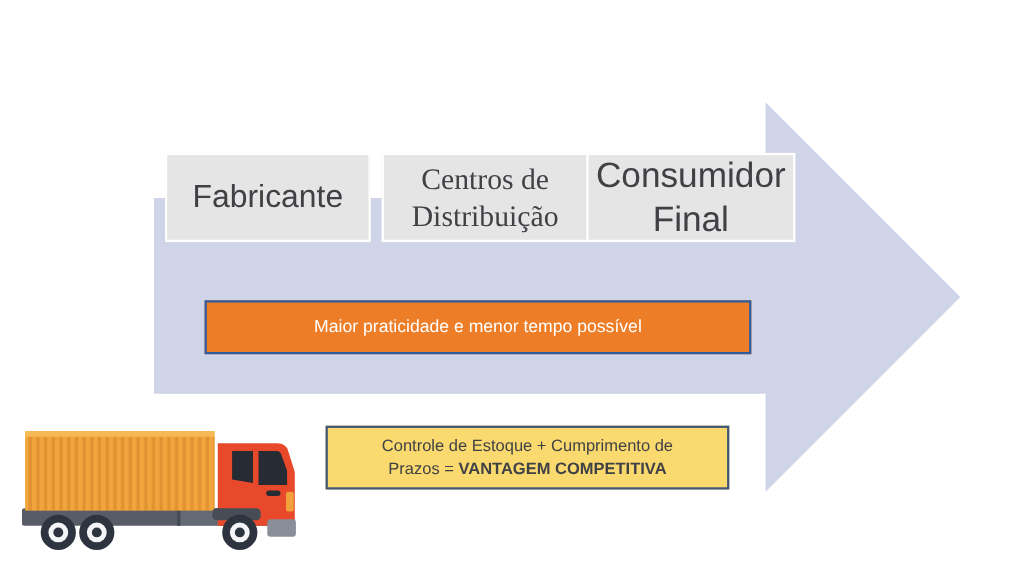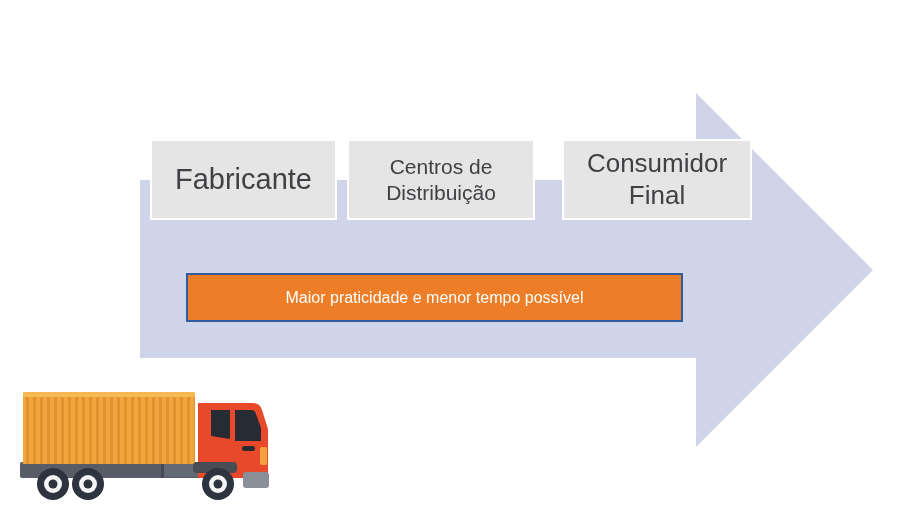--- a/index.html
+++ b/index.html
@@ -43,22 +43,22 @@
     box-sizing: border-box;
     color: #3f4145;
     display: flex;
     align-items: center;
     justify-content: center;
     text-align: center;
     line-height: 1.22;
     z-index: 2;
   }
   .box-fabricante  { left: 150px; width: 187px; font-size: 29px; }
-  .box-centros     { left: 347px; width: 188px; font-size: 21px; }
-  .box-consumidor  { left: 562px; width: 190px; font-size: 26px; }
+  .box-centros     { left: 347px; width: 188px; font-size: 27px; font-family: Liberation Serif, serif; }
+  .box-consumidor  { left: 533px; width: 190px; font-size: 32px; }
   .banner-orange {
     position: absolute;
     left: 186px;
     top: 273px;
     width: 497px;
     height: 49px;
     box-sizing: border-box;
     background: #ed7d26;
     border: 2px solid #2e5c9e;
     color: #ffffff;
@@ -116,20 +116,26 @@
   </div>
 
   <div class="flow-box box-consumidor">
     <span>Consumidor Final</span>
   </div>
 
   <div class="banner-orange">
     <span>Maior praticidade e menor tempo possível</span>
   </div>
 
+  <div class="banner-yellow">
+    <div>
+      <span>Controle de Estoque + Cumprimento de</span><br>
+      <span>Prazos = </span><strong>VANTAGEM COMPETITIVA</strong>
+    </div>
+  </div>
 
   <svg class="truck" viewBox="0 0 260 120" xmlns="http://www.w3.org/2000/svg">
     <defs>
       <pattern id="containerStripes" width="7" height="10" patternUnits="userSpaceOnUse">
         <rect width="7" height="10" fill="#F0A63C"></rect>
         <rect x="4" width="3" height="10" fill="#E29230"></rect>
       </pattern>
     </defs>
 
     <rect x="5" y="77" width="230" height="16" rx="2" fill="#575C66"></rect>

